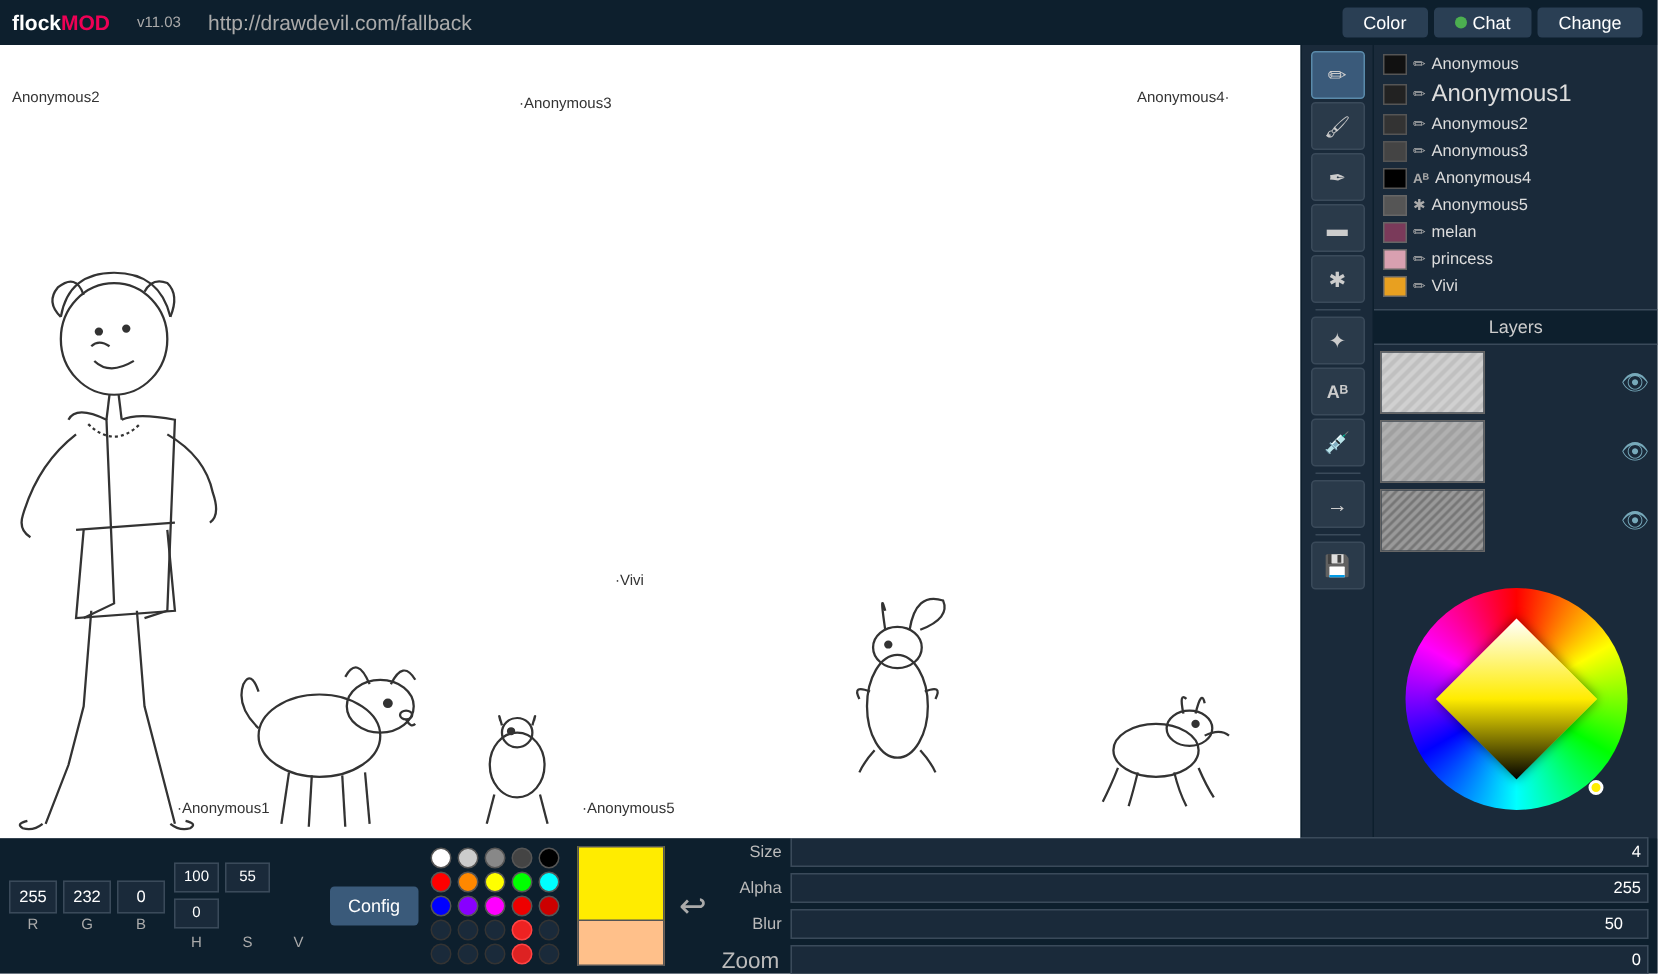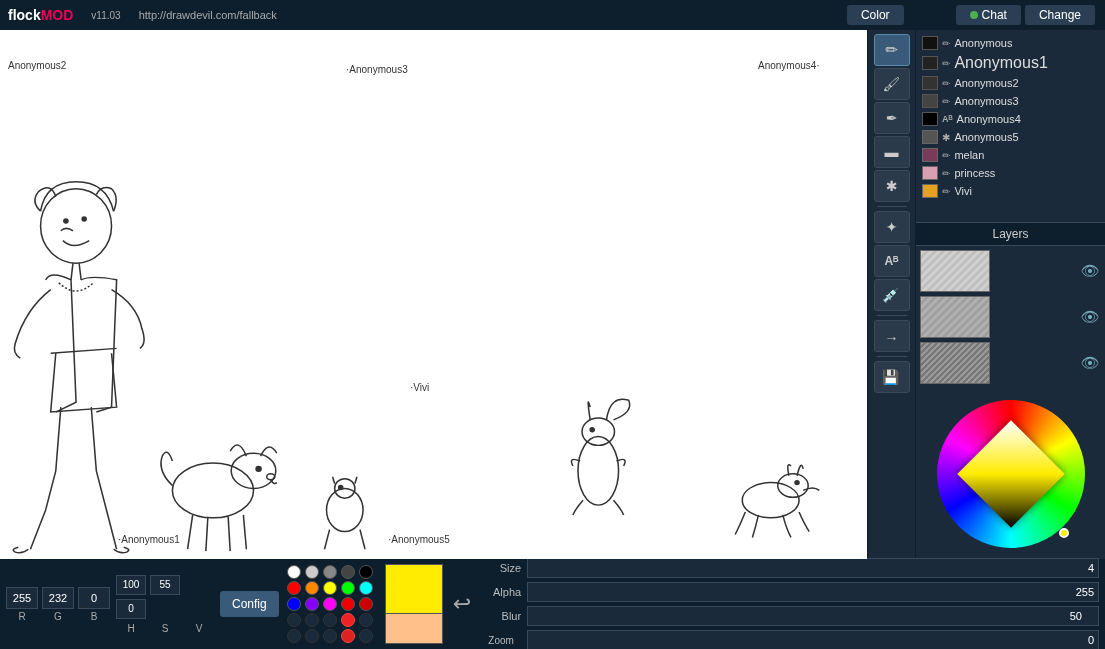--- a/index.html
+++ b/index.html
@@ -5,21 +5,21 @@
     * { margin: 0; padding: 0; box-sizing: border-box; }
     body { width: 1105px; height: 649px; overflow: hidden; background: #1a2a3a; font-family: Arial, sans-serif; font-size: 12px; color: #fff; display: flex; flex-direction: column; }
 
     
     #topbar { height: 30px; background: #0d1f2d; display: flex; align-items: center; flex-shrink: 0; }
     #logo { display: flex; align-items: center; padding: 0 8px; }
     #url-bar { color: #aaa; font-size: 11px; padding: 0 10px; flex: 1; }
     #nav-buttons { display: flex; gap: 6px; margin-right: 10px; }
     .nav-btn { padding: 3px 16px; border-radius: 3px; cursor: pointer; font-size: 12px; border: none; }
     #color-btn { background: #2a3f54; color: #fff; }
-    #chat-btn { background: #2a3f54; color: #fff; display: flex; align-items: center; gap: 4px; margin-left: 48px; }
+    #chat-btn { background: #2a3f54; color: #fff; display: flex; align-items: center; gap: 4px; }
     #change-btn { background: #2a3f54; color: #fff; }
 
     
     #main { display: flex; flex: 1; overflow: hidden; }
 
     
     #canvas-area { flex: 1; position: relative; background: #2a3a4a; overflow: hidden; }
 
     
     #tools-panel { width: 48px; background: #1a2a3a; display: flex; flex-direction: column; align-items: center; padding: 4px 0; gap: 2px; border-left: 1px solid #0d1f2d; }
@@ -50,21 +50,21 @@
 </head>
 <body>
 
 <div id="topbar">
   <div id="logo">
     <span style="font-size:14px;font-weight:bold;color:#fff;">
       flock<span style="color:#e05;font-weight:bold;">MOD</span>
     </span>
     <span style="font-size:10px;color:#aaa;margin-left:18px;">v11.03</span>
   </div>
-  <div id="url-bar" style="color:#aaa;font-size:11px;padding:0 10px;flex:1;">http://drawdevil.com/fallback</div>
+  <div id="url-bar" style="color:#aaa;font-size:14px;padding:0 10px;flex:1;">http://drawdevil.com/fallback</div>
   <div id="nav-buttons" style="display:flex;gap:4px;margin-right:10px;">
     <button class="nav-btn" id="color-btn" style="background:#2a3f54;color:#fff;border:none;padding:3px 14px;border-radius:3px;cursor:pointer;">Color</button>
     <button class="nav-btn" id="chat-btn" style="background:#2a3f54;color:#fff;border:none;padding:3px 14px;border-radius:3px;cursor:pointer;display:flex;align-items:center;gap:4px;">
       <span style="width:8px;height:8px;background:#4caf50;border-radius:50%;display:inline-block;"></span>
       <span>Chat</span>
     </button>
     <button class="nav-btn" id="change-btn" style="background:#2a3f54;color:#fff;border:none;padding:3px 14px;border-radius:3px;cursor:pointer;">Change</button>
   </div>
 </div>
 
@@ -246,21 +246,21 @@
           <span style="font-size:11px;color:#ddd;">princess</span>
         </div>
         <div class="user-item" style="display:flex;align-items:center;padding:2px 6px;gap:4px;">
           <div style="width:16px;height:14px;background:#e8a020;border:1px solid #666;"></div>
           <span style="font-size:10px;color:#aaa;">✏</span>
           <span style="font-size:11px;color:#ddd;">Vivi</span>
         </div>
       </div>
     </div>
 
-    <div id="layers" style="margin-top:18px;">
+    <div id="layers" style="margin-top:2px;">
       <div class="panel-header" style="background:#0d1f2d;text-align:center;padding:4px;font-size:12px;color:#ccc;border-bottom:1px solid #3a4a5a;border-top:1px solid #3a4a5a;">Layers</div>
       <div id="layers-content" style="padding:4px;display:flex;flex-direction:column;gap:4px;">
 
         <div class="layer-item" style="display:flex;align-items:center;gap:6px;cursor:pointer;">
           <div style="width:70px;height:42px;background:#b8b8b8;border:1px solid #666;flex-shrink:0;position:relative;overflow:hidden;">
             <div style="width:100%;height:100%;background:linear-gradient(135deg,#d0d0d0 25%,#c0c0c0 25%,#c0c0c0 50%,#d0d0d0 50%,#d0d0d0 75%,#c0c0c0 75%);background-size:8px 8px;"></div>
           </div>
           <div style="margin-left:auto;width:22px;height:22px;display:flex;align-items:center;justify-content:center;cursor:pointer;color:#7ab;font-size:15px;">👁</div>
         </div>
 
@@ -373,18 +373,18 @@
     </div>
     <div style="display:flex;align-items:center;gap:6px;">
       <span style="width:40px;text-align:right;font-size:11px;color:#bbb;">Alpha</span>
       <input type="text" style="flex: 1 1 0%; height: 20px; background: rgb(26, 42, 58); border: 1px solid rgb(58, 74, 90); color: rgb(255, 255, 255); text-align: right; font-size: 11px; padding-right: 4px;" value="255">
     </div>
     <div style="display:flex;align-items:center;gap:6px;">
       <span style="width:40px;text-align:right;font-size:11px;color:#bbb;">Blur</span>
       <input type="text" style="flex: 1 1 0%; height: 20px; background: rgb(26, 42, 58); border: 1px solid rgb(58, 74, 90); color: rgb(255, 255, 255); text-align: right; font-size: 11px; padding-right: 16px;" value="50">
     </div>
     <div style="display:flex;align-items:center;gap:6px;">
-      <span style="width:40px;text-align:center;font-size:10px;color:#bbb;">Zoom</span>
+      <span style="width:40px;text-align:left;font-size:15px;color:#bbb;">Zoom</span>
       <input type="text" style="flex: 1 1 0%; height: 20px; background: rgb(26, 42, 58); border: 1px solid rgb(58, 74, 90); color: rgb(255, 255, 255); text-align: right; font-size: 11px; padding-right: 4px;" value="0">
     </div>
   </div>
 
 </div>
 
 </body></html>

